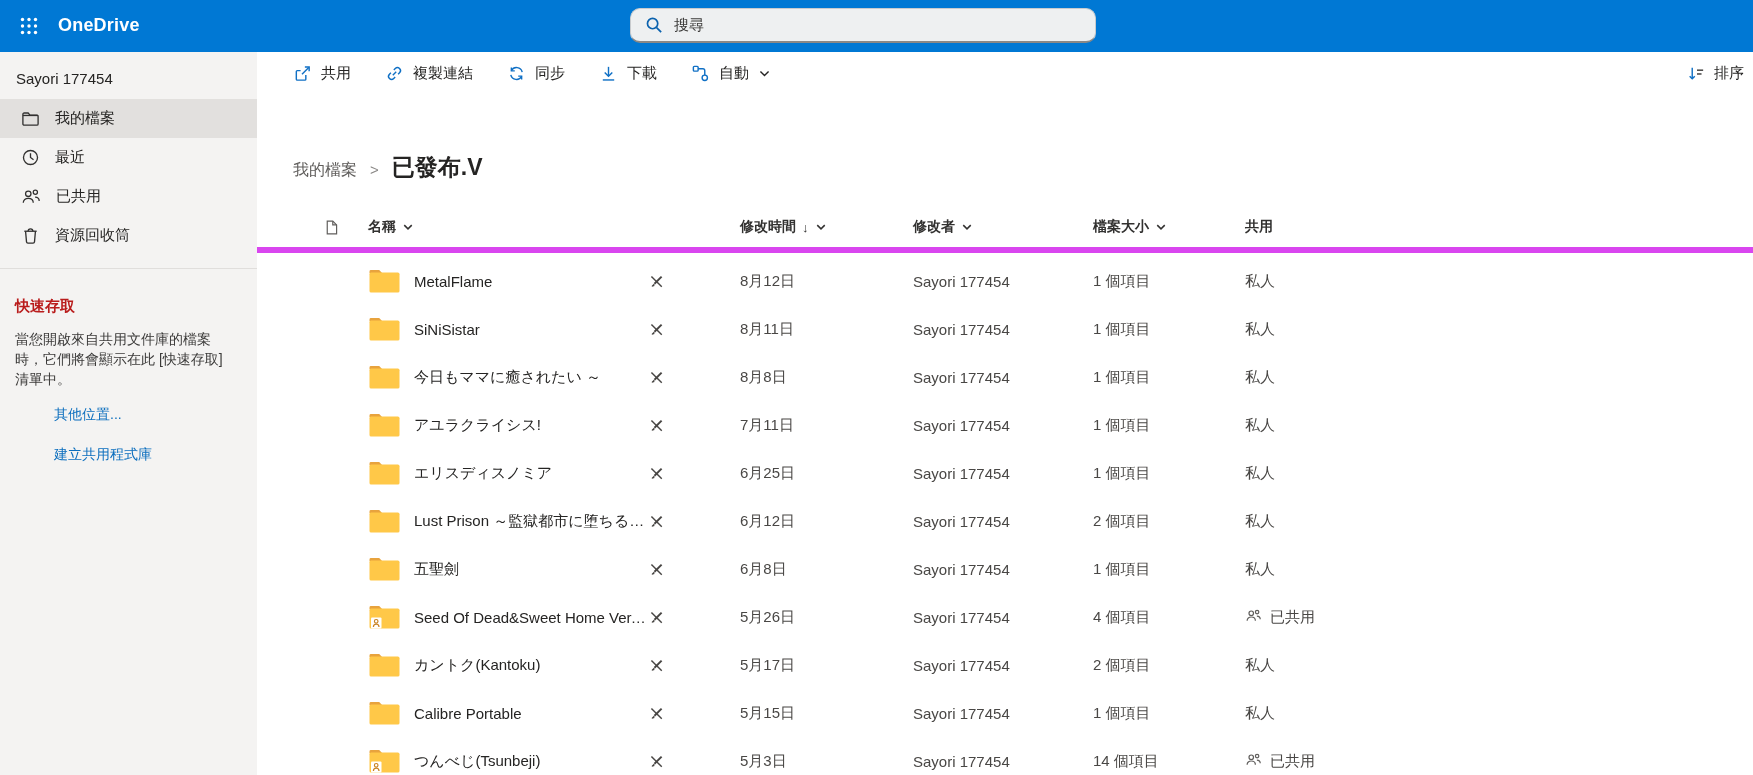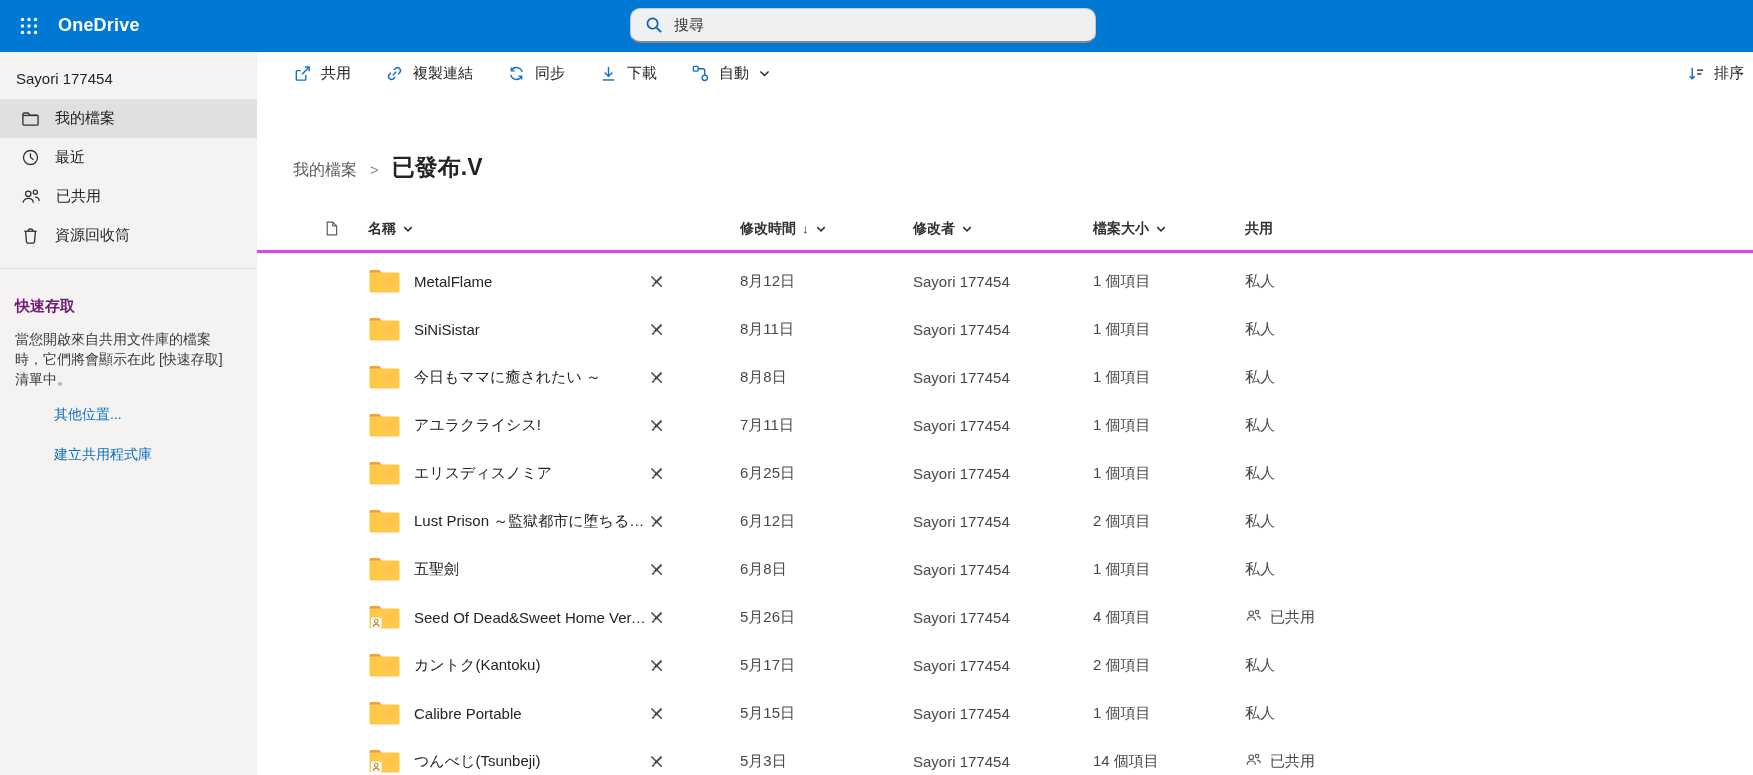--- a/index.html
+++ b/index.html
@@ -22,21 +22,21 @@
 
   
   .sidebar { position:absolute; top:52px; left:0; width:257px; height:723px; background:#f4f3f2; }
   .owner { padding:18px 0 12px 16px; font-size:15px; color:#252423; }
   .nav-item {
     height:39px; display:flex; align-items:center; gap:15px; padding-left:21px;
     font-size:15px; color:#252423; cursor:pointer;
   }
   .nav-item.selected { background:#e2e0de; }
   .side-divider { border:none; border-top:1px solid #e0dedc; margin:13px 0 0 0; }
-  .qa-title { margin:28px 0 0 15px; font-size:15px; font-weight:bold; color:#701a75; }
+  .qa-title { margin:28px 0 0 15px; font-size:15px; font-weight:bold; color:#b91c1c; }
   .qa-desc { margin:13px 15px 0 15px; width:212px; font-size:14px; line-height:20px; color:#3b3a39; }
   .qa-link { display:block; margin:17px 0 0 54px; font-size:14px; color:#0b6ebe; text-decoration:none; cursor:pointer; }
   .qa-link + .qa-link { margin-top:22px; }
 
   
   .main { position:absolute; top:52px; left:257px; width:1496px; height:723px; background:#fff; }
 
   .toolbar { position:relative; height:43px; display:flex; align-items:center; padding-left:36px; gap:34px; }
   .tb-item { display:flex; align-items:center; gap:9px; font-size:15px; color:#252423; cursor:pointer; white-space:nowrap; }
   .sort-control { position:absolute; right:-12px; top:0; height:43px; display:flex; align-items:center; gap:8px; font-size:15px; cursor:pointer; }
@@ -45,21 +45,21 @@
   .bc-parent { font-size:16px; color:#605e5c; cursor:pointer; }
   .bc-sep { font-size:15px; color:#8a8886; }
   .bc-current { font-size:23px; font-weight:bold; color:#252423; }
 
   
   .grid-cols {
     display:grid;
     grid-template-columns:45px 280px 92px 173px 180px 152px auto;
     align-items:center; padding-left:66px;
   }
-  .thead { margin-top:24px; height:46px; border-bottom:3px solid #d946ef; font-size:14px; font-weight:bold; color:#323130; }
+  .thead { margin-top:24px; height:46px; border-bottom:6px solid #d946ef; font-size:14px; font-weight:bold; color:#323130; }
   .th { display:flex; align-items:center; gap:6px; cursor:pointer; }
   .arrow-down-small { font-size:13px; font-weight:normal; color:#323130; }
   .rows { padding-top:4px; }
   .row { height:48px; font-size:15px; color:#494745; cursor:pointer; }
   .cell-name { display:flex; align-items:center; gap:13px; grid-column:2; overflow:hidden; }
   .cell-name .fname { color:#252423; white-space:nowrap; overflow:hidden; text-overflow:ellipsis; }
   .cell-pen { grid-column:3; display:flex; align-items:center; }
   .cell-share { display:flex; align-items:flex-start; gap:8px; }
   .row .share-badge { display:none; }
   .row.shared .share-badge { display:block; }

